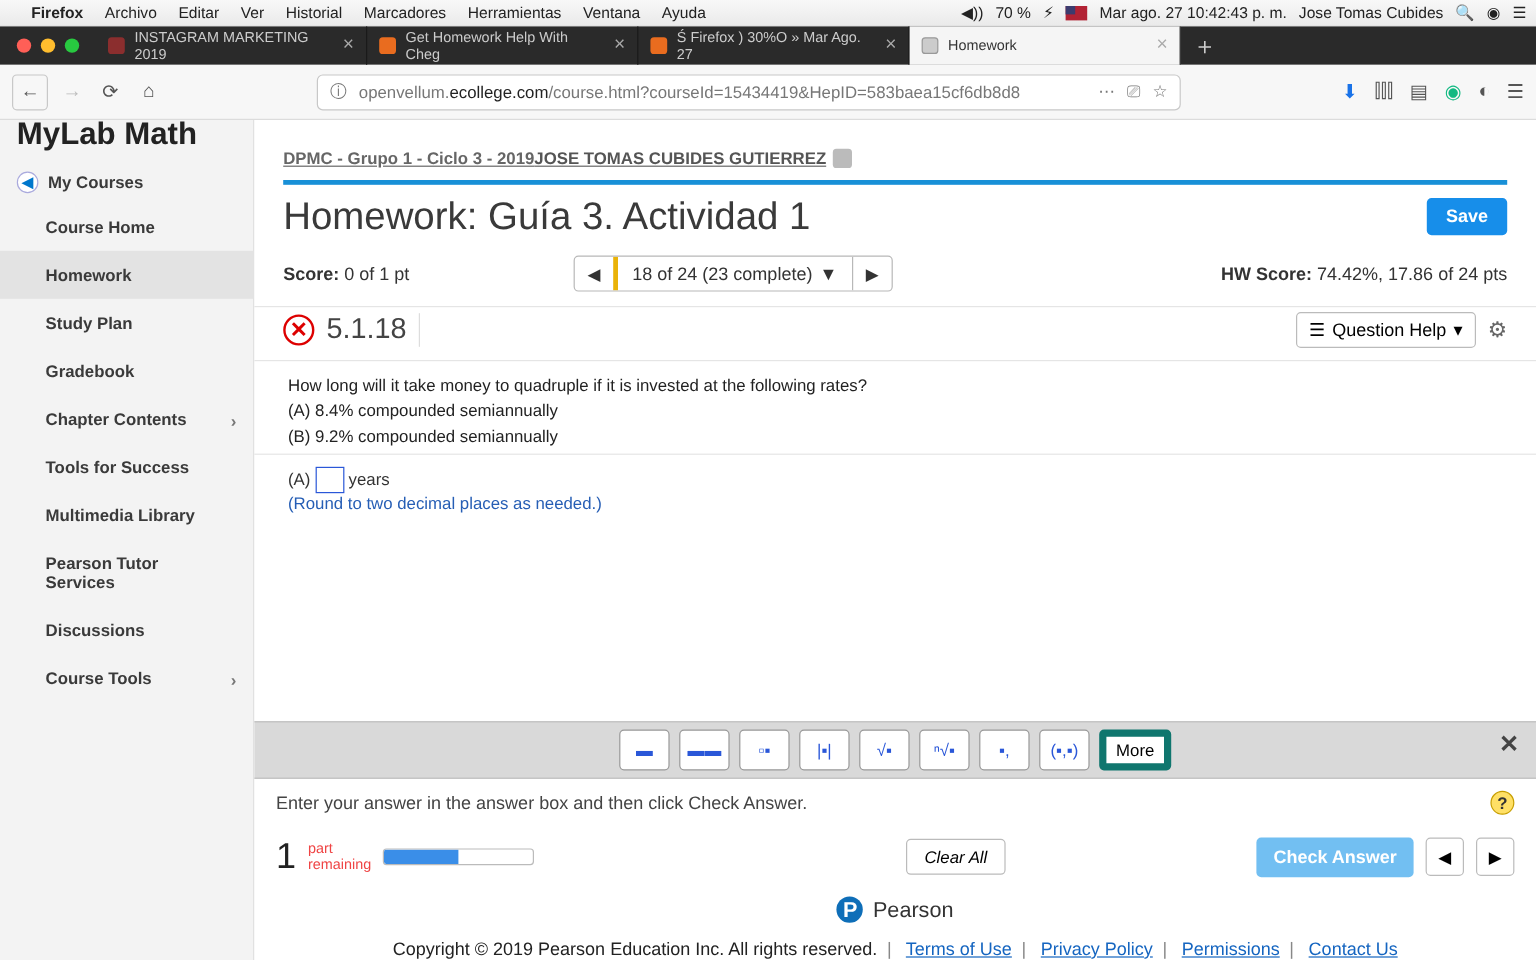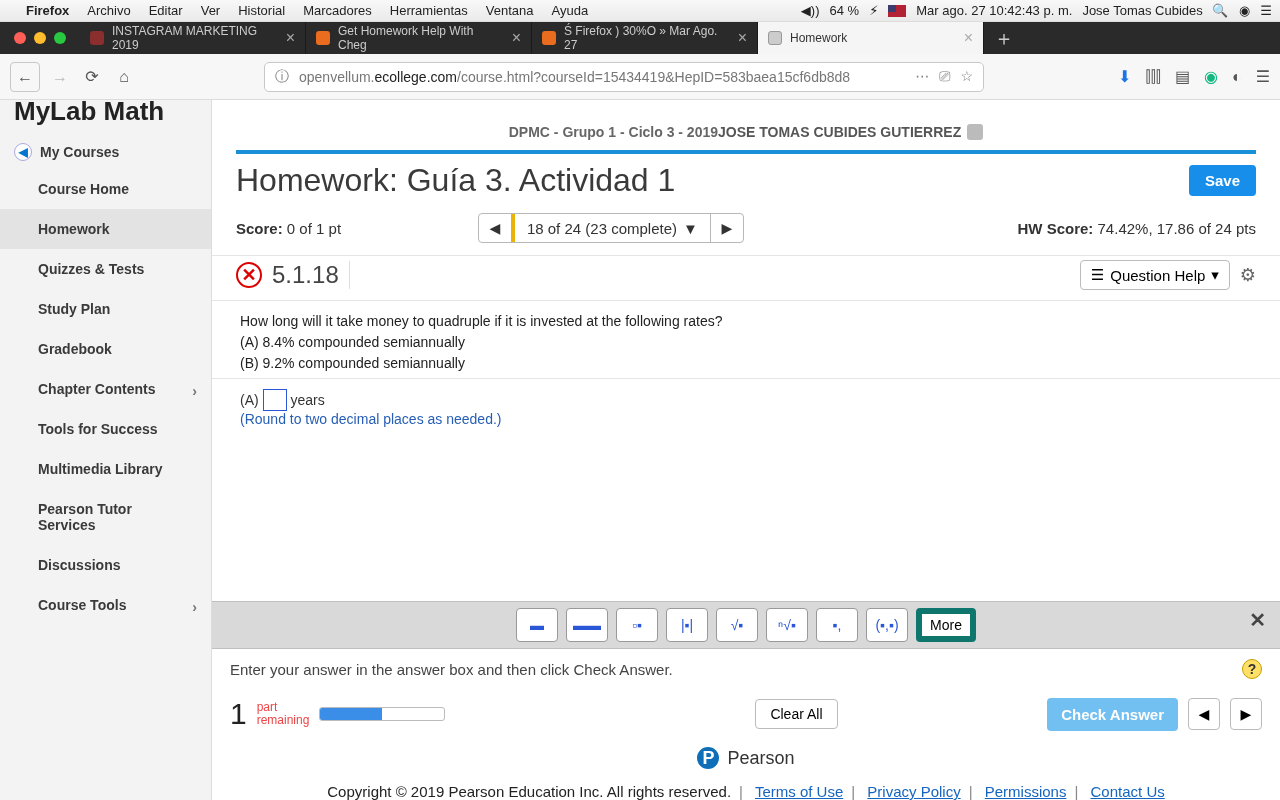--- a/index.html
+++ b/index.html
@@ -34,21 +34,21 @@
 .page { display:flex; height:700px; }
 .sidebar { width:212px; background:#f3f3f3; border-right:1px solid #ddd; padding-top:0; }
 .brand { font-size:26px; font-weight:800; color:#222; padding:4px 14px 8px; overflow:hidden; white-space:nowrap; margin-top:-8px; }
 .navhd { display:flex; align-items:center; gap:8px; padding:8px 14px; color:#3a3a3a; font-weight:700; font-size:14px;}
 .navhd .arr { width:18px; height:18px; border-radius:50%; background:#fff; color:#0077cc; display:flex; align-items:center; justify-content:center; font-size:12px; border:1px solid #aad; }
 .navitem { padding:12px 24px 12px 38px; font-weight:700; font-size:14px; color:#3a3a3a; position:relative; }
 .navitem.active { background:#e3e3e3; }
 .navitem .chev { position:absolute; right:14px; top:14px; color:#777; font-size:14px; }
 
 .content { flex:1; padding:0 0 0 0; display:flex; flex-direction:column; background:#fff; }
-.crumb { display:flex; justify-content:center; align-items:center; padding:24px 24px 10px; color:#666; font-weight:700; font-size:14px; }
+.crumb { display:flex; justify-content:flex-start; align-items:center; padding:24px 24px 10px; color:#666; font-weight:700; font-size:14px;text-decoration:underline; }
 .crumb .user { font-weight:600; color:#555; }
 .crumb .user .av { display:inline-block; width:16px; height:16px; background:#bbb; border-radius:3px; vertical-align:-3px; margin-left:6px; }
 .accent { height:4px; background:#1890d7; margin:0 24px; }
 
 .titlerow { display:flex; align-items:center; padding:8px 24px 4px; }
 .titlerow h1 { font-size:32px; font-weight:500; color:#3a3a3a; }
 .save { margin-left:auto; background:#178eea; color:#fff; border:none; border-radius:4px; padding:7px 16px; font-size:15px; font-weight:600; }
 
 .scorebar { display:flex; align-items:center; padding:10px 24px 8px; font-size:15px; }
 .scorebar .left b { font-weight:800; }
@@ -76,21 +76,21 @@
 .toolbar .close { position:absolute; right:14px; top:6px; font-size:20px; color:#444; font-weight:900; }
 
 .hint { padding:10px 18px; font-size:15px; color:#444; display:flex; align-items:center; }
 .hint .q { margin-left:auto; width:20px; height:20px; border-radius:50%; background:#ffe066; border:1px solid #c79e00; color:#333; font-weight:900; display:flex; align-items:center; justify-content:center; font-size:14px;}
 
 .footer { padding:8px 18px 6px; display:flex; align-items:center; gap:10px; }
 .footer .big1 { font-size:30px; font-weight:300; color:#222; }
 .footer .pr { font-size:12px; color:#ef4444; line-height:1.1; }
 .prog { width:126px; height:14px; border:1px solid #bbb; border-radius:3px; background:#fff; overflow:hidden; }
 .prog > div { height:100%; background:#3a8ee8; width:50%; }
-.footer .clear { border:1px solid #bbb; background:#fff; padding:6px 14px; border-radius:4px; font-size:14px; margin-left:300px;}
+.footer .clear { border:1px solid #bbb; background:#fff; padding:6px 14px; border-radius:4px; font-size:14px; margin-left:300px;font-style:italic;}
 .footer .check { background:#72bff2; color:#fff; border:none; padding:8px 14px; border-radius:4px; font-size:15px; font-weight:600; margin-left:auto;}
 .footer .nav { border:1px solid #bbb; background:#fff; width:32px; height:32px; border-radius:4px; font-size:14px; }
 
 .brandrow { text-align:center; padding:10px 0 4px; }
 .brandrow .p { display:inline-flex; align-items:center; gap:8px; font-size:18px; color:#333; }
 .brandrow .pc { width:22px; height:22px; border-radius:50%; background:#0e6eb8; color:#fff; display:flex; align-items:center; justify-content:center; font-weight:900; }
 
 .legal { text-align:center; padding:10px 0 0; font-size:15px; color:#222; }
 .legal a { color:#1565c0; text-decoration:underline; }
 .legal .sep { color:#888; margin:0 8px; }
@@ -104,21 +104,21 @@
   <span>Archivo</span>
   <span>Editar</span>
   <span>Ver</span>
   <span>Historial</span>
   <span>Marcadores</span>
   <span>Herramientas</span>
   <span>Ventana</span>
   <span>Ayuda</span>
   <div class="right">
     <span>◀︎))</span>
-    <span>64 %</span>
+    <span>70 %</span>
     <span>⚡︎</span>
     <span class="flag"></span>
     <span>Mar ago. 27  10:42:43 p. m.</span>
     <span>Jose Tomas Cubides</span>
     <span>🔍</span>
     <span>◉</span>
     <span>☰</span>
   </div>
 </div>
 
@@ -177,21 +177,20 @@
 
 <div class="page">
   <div class="sidebar">
     <div class="brand">MyLab Math</div>
     <div class="navhd">
         <span class="arr">◀</span>
         <span>My Courses</span>
       </div>
     <div class="navitem"><span>Course Home</span></div>
     <div class="navitem active"><span>Homework</span></div>
-    <div class="navitem"><span>Quizzes &amp; Tests</span></div>
     <div class="navitem"><span>Study Plan</span></div>
     <div class="navitem"><span>Gradebook</span></div>
     <div class="navitem"><span>Chapter Contents</span><span class="chev">›</span></div>
     <div class="navitem"><span>Tools for Success</span></div>
     <div class="navitem"><span>Multimedia Library</span></div>
     <div class="navitem" style="padding-right:60px"><span>Pearson Tutor Services</span></div>
     <div class="navitem"><span>Discussions</span></div>
     <div class="navitem"><span>Course Tools</span><span class="chev">›</span></div>
   </div>
 

